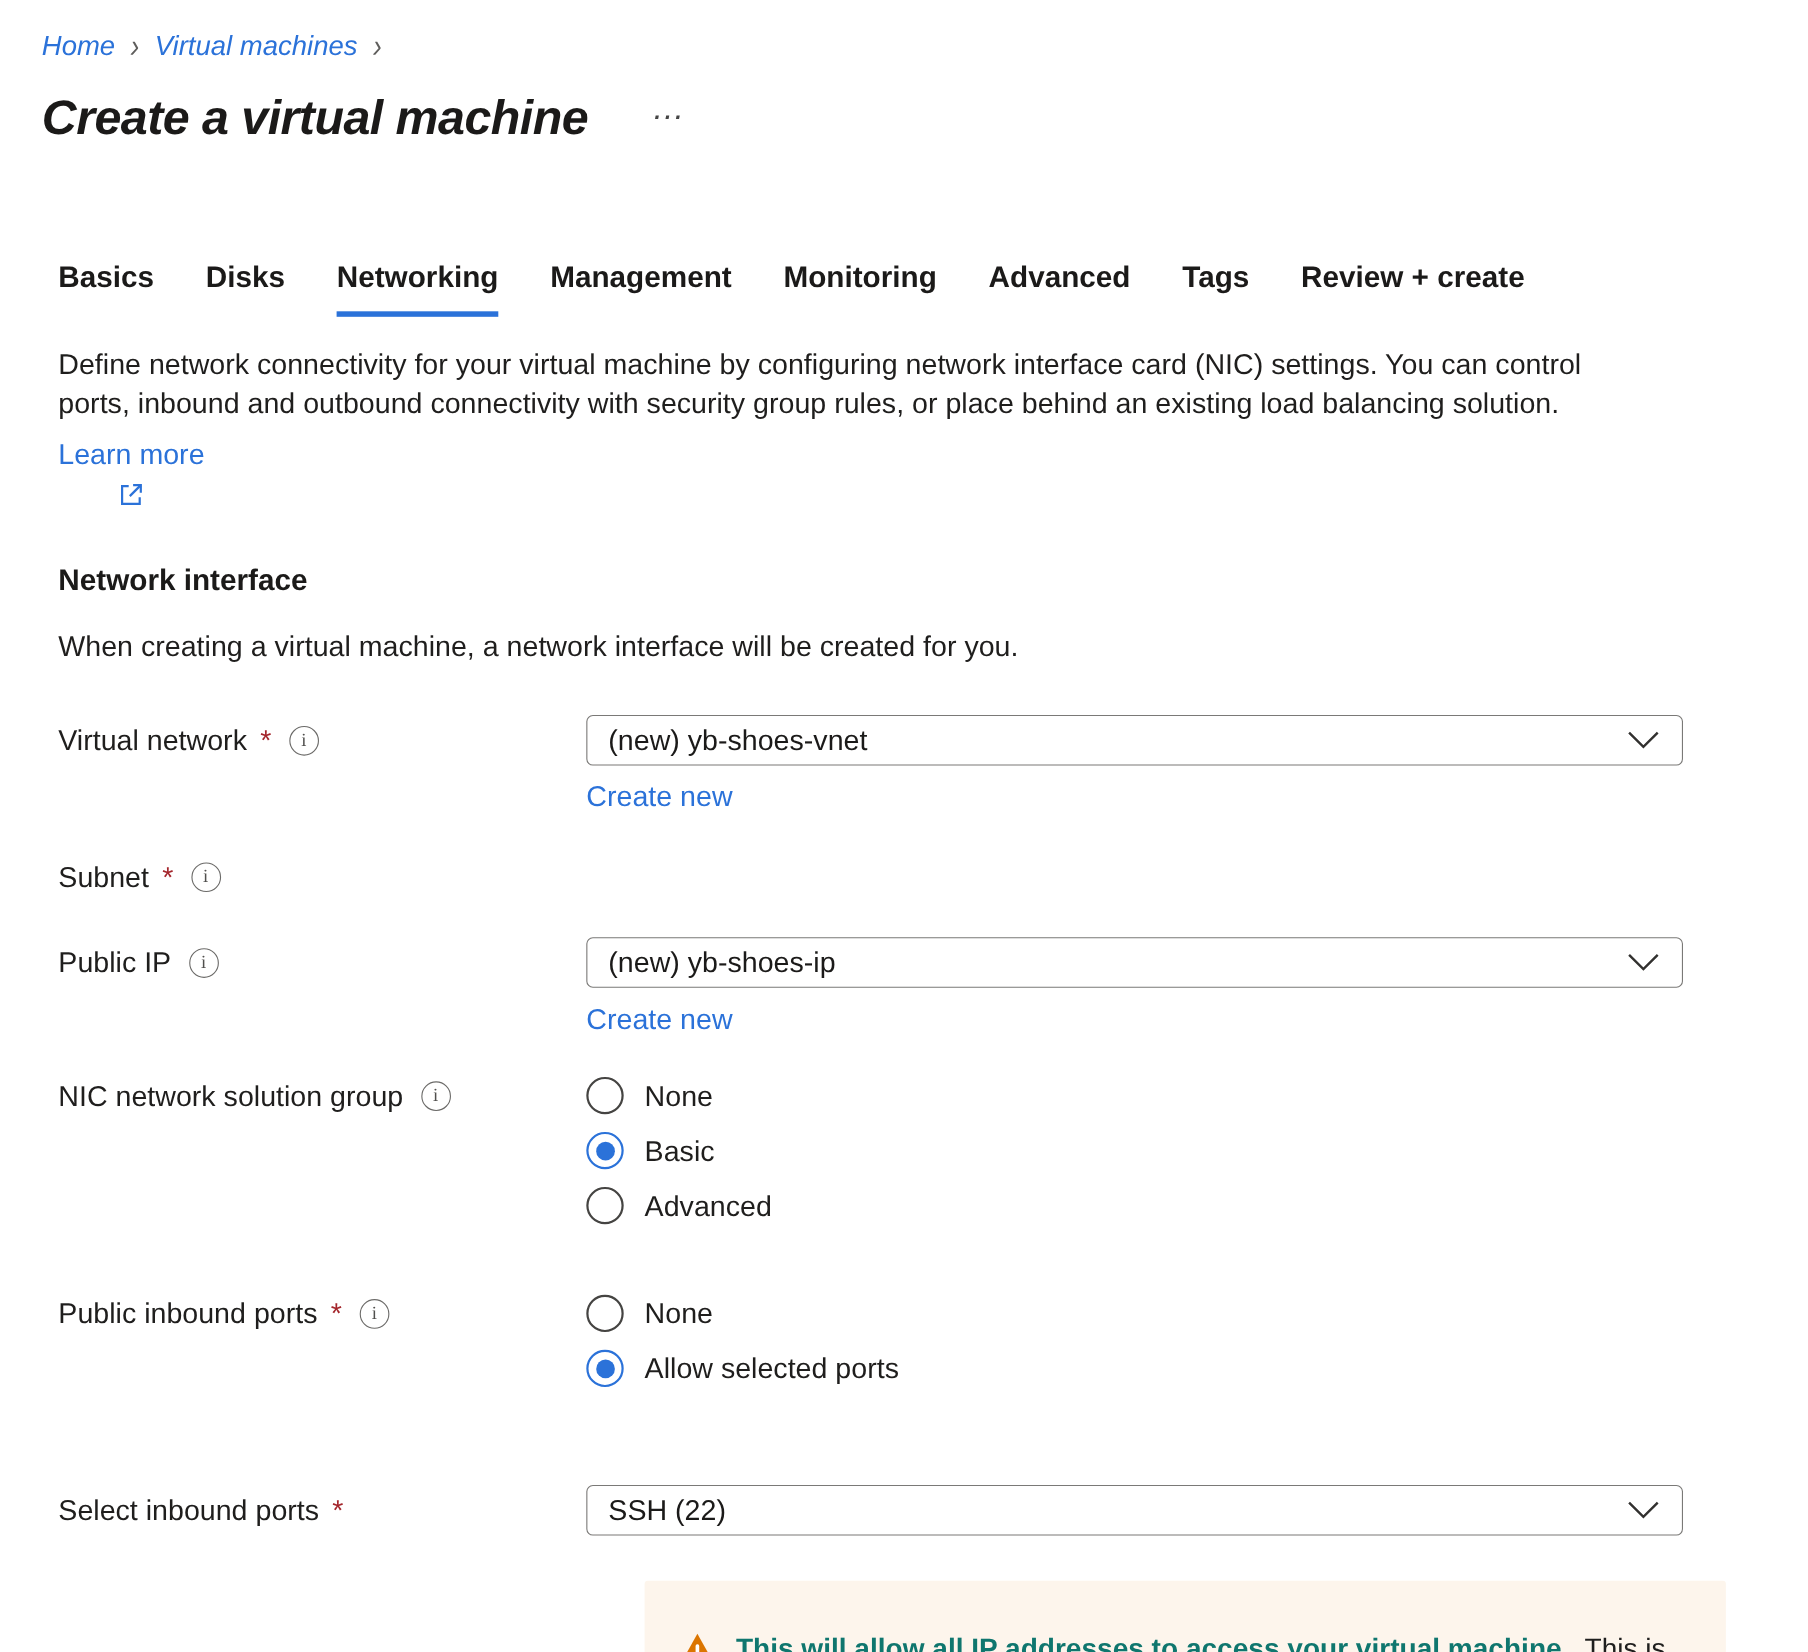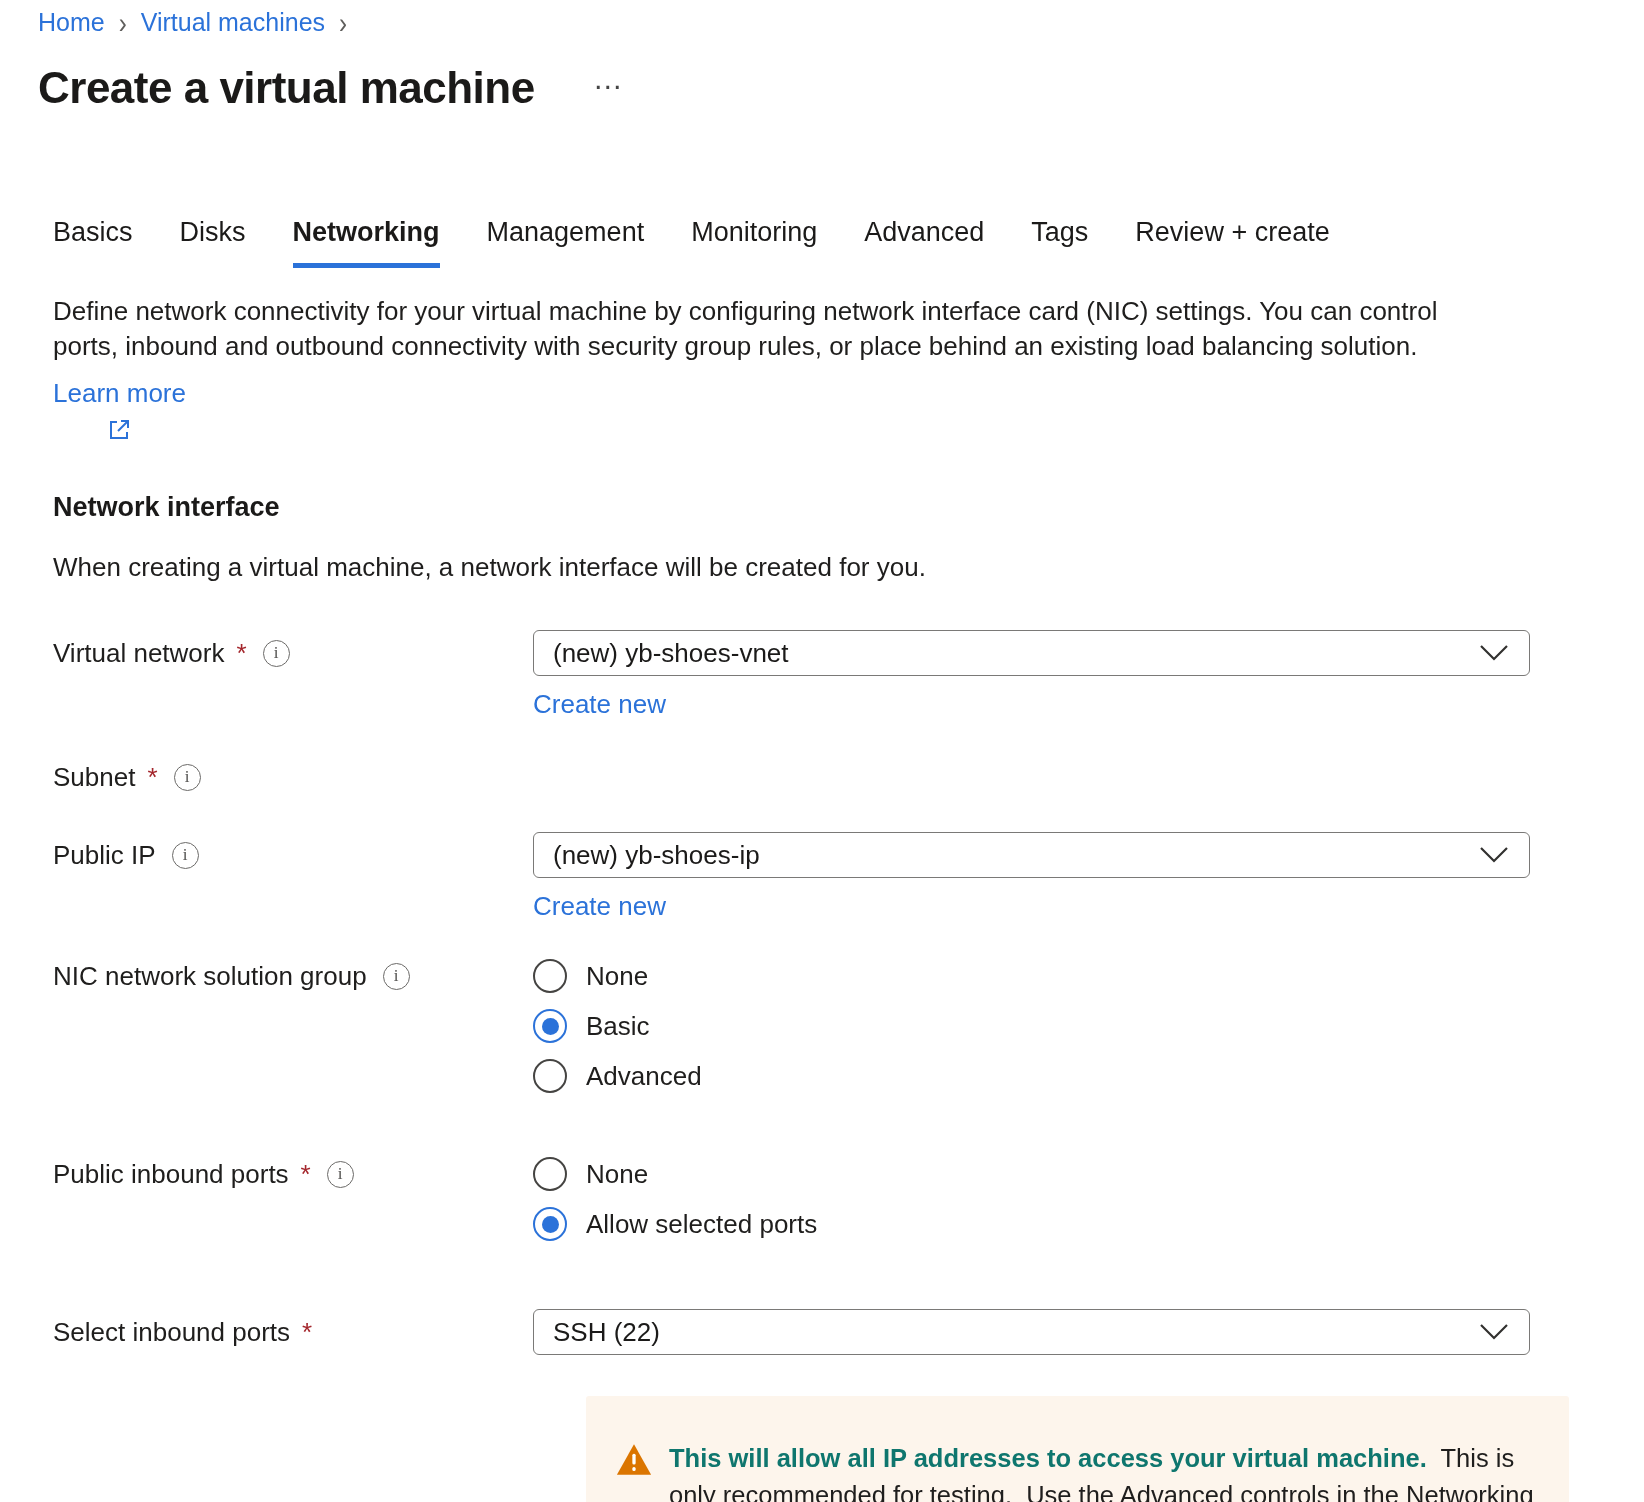--- a/index.html
+++ b/index.html
@@ -7,33 +7,33 @@
     width:1644px;height:1502px;
     background:#ffffff;
     font-family:"Liberation Sans","DejaVu Sans",sans-serif;
     color:#292827;
     overflow:hidden;
     box-sizing:border-box;
   }
   *{box-sizing:border-box;}
 
   
-  .top-area{padding:8px 0 0 38px;}
+  .top-area{padding:28px 0 0 38px;font-style:italic;}
   .breadcrumb{display:flex;align-items:center;gap:14px;font-size:25px;}
   .crumb{color:#2b72d9;cursor:pointer;text-decoration:none;}
   .crumb-sep{color:#5f5e5c;font-size:24px;transform:scaleY(1.25);display:inline-block;}
   .page-title-row{display:flex;align-items:center;margin-top:26px;}
   .page-title{font-size:44px;font-weight:700;color:#1b1a19;letter-spacing:-0.5px;}
   .title-more{margin-left:58px;color:#444;font-size:30px;letter-spacing:3px;line-height:10px;padding-bottom:18px;cursor:pointer;}
 
   
   .content{padding:0 0 0 53px;}
 
   .tabs{display:flex;column-gap:47px;margin-top:104px;}
-  .tab{font-size:27px;color:#1b1a19;padding-bottom:15px;border-bottom:5px solid transparent;cursor:pointer;}
+  .tab{font-size:27px;color:#1b1a19;padding-bottom:15px;border-bottom:5px solid transparent;cursor:pointer;font-weight:bold;}
   .tab.active{font-weight:700;border-bottom-color:#2b72d9;}
 
   .intro{margin-top:26px;font-size:26px;line-height:35px;max-width:1450px;color:#1f1e1d;}
   .learn-more{display:inline-flex;align-items:center;gap:9px;margin-top:14px;font-size:26px;color:#2b72d9;cursor:pointer;flex-direction:column;}
 
   .section-heading{margin-top:50px;font-size:27px;font-weight:700;color:#1b1a19;}
   .section-subtext{margin-top:29px;font-size:26px;color:#1f1e1d;}
 
   
   .form{margin-top:47px;}
@@ -63,21 +63,21 @@
   .radio-row .row-label{height:50px;align-items:center;}
   .radio-group{display:flex;flex-direction:column;}
   .radio-option{display:flex;align-items:center;gap:19px;height:50px;cursor:pointer;}
   .radio-circle{width:34px;height:34px;border-radius:50%;border:2.6px solid #454442;background:#fff;
     display:flex;align-items:center;justify-content:center;flex-shrink:0;}
   .radio-option.selected .radio-circle{border-color:#2b72d9;}
   .radio-option.selected .radio-circle::after{content:"";width:17px;height:17px;border-radius:50%;background:#2b72d9;}
   .radio-label{font-size:26px;color:#1f1e1d;}
 
   .pib-row{margin-top:48px;}
-  .sip-row{margin-top:60px;}
+  .sip-row{margin-top:81px;}
   .sip-row .row-label{height:46px;}
 
   
   .warning-box{margin:41px 0 0 533px;width:983px;background:#fdf5ec;border-radius:3px;
     padding:44px 34px 40px 30px;display:flex;gap:17px;align-items:flex-start;}
   .warning-icon{flex-shrink:0;margin-top:3px;}
   .warning-text{font-size:25.5px;line-height:37px;color:#1f1e1d;white-space:pre-wrap;max-width:880px;}
   .warning-text b{font-weight:700;color:#0f766e;}
 </style>
 </head>

